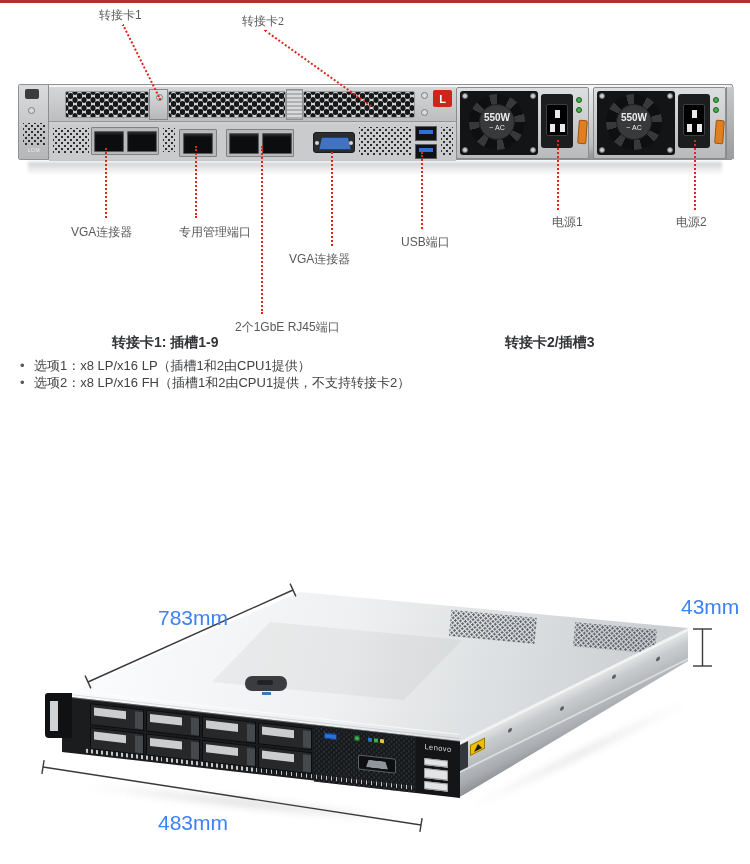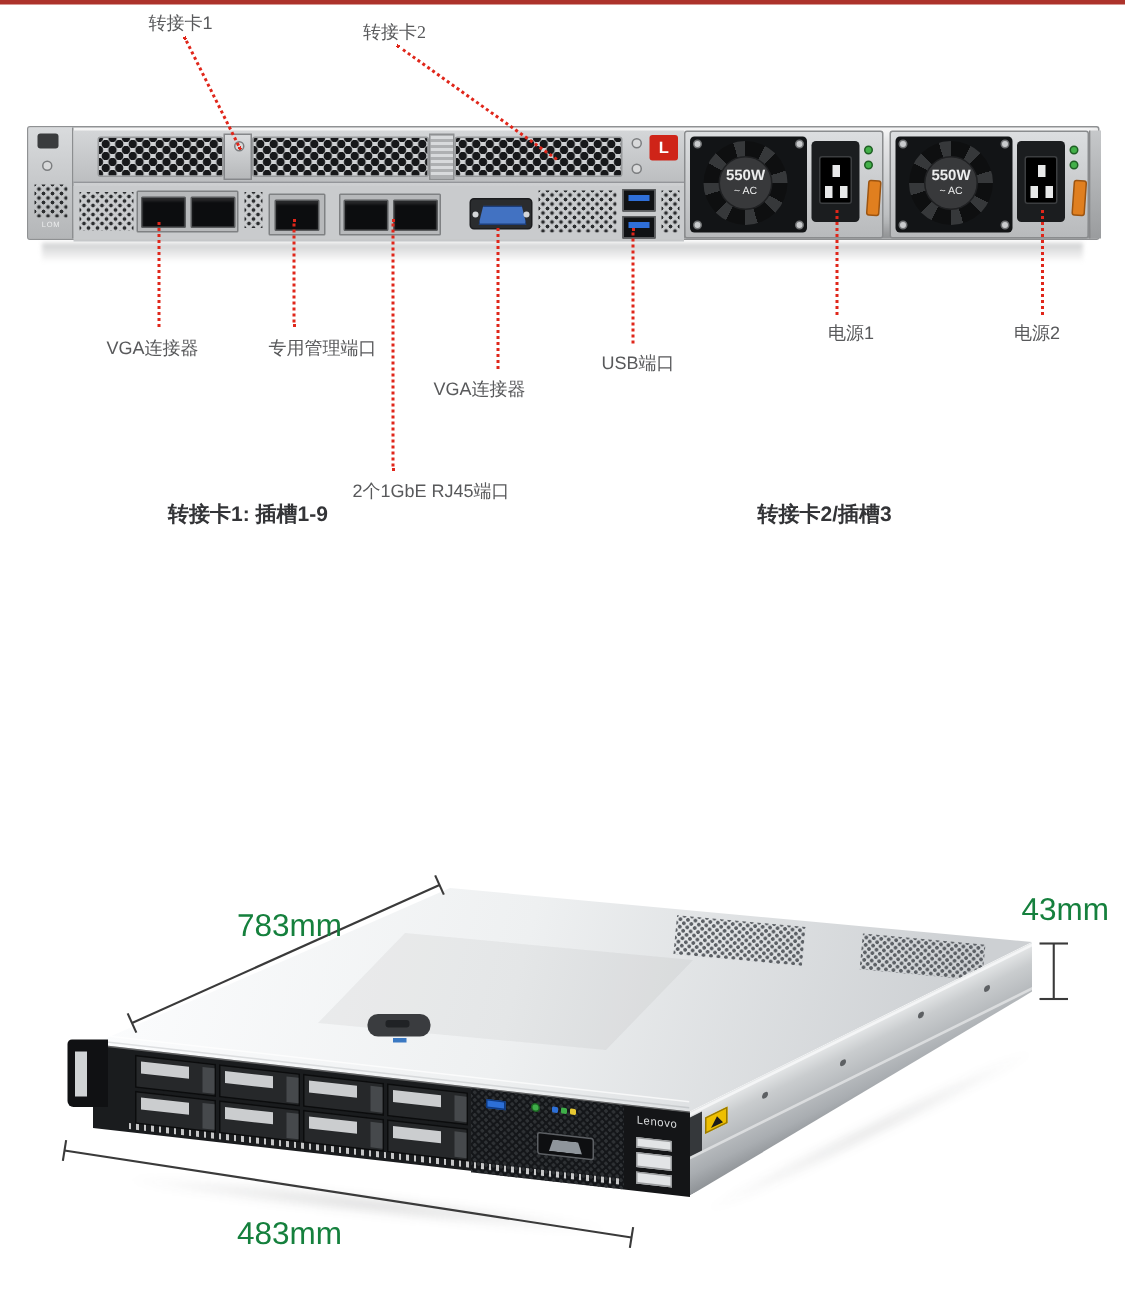--- a/index.html
+++ b/index.html
@@ -155,21 +155,21 @@
   .warn { left:10px; top:9px; width:15px; height:11px; background:#eebf00; border:1px solid #9a7a00; }
   .warn::after { content:""; position:absolute; left:3px; top:2px;
     border-left:4px solid transparent; border-right:4px solid transparent; border-bottom:6px solid #1c1c1c; }
   .side-latch { left:0; top:4px; width:8px; height:26px; background:#35383b; }
 
   .floor-shadow1 { left:80px; top:796px; width:330px; height:14px; border-radius:50%;
     background:radial-gradient(ellipse,rgba(40,42,44,.16),transparent 70%); filter:blur(3px); transform:rotate(6deg); }
   .floor-shadow2 { left:455px; top:748px; width:250px; height:12px; border-radius:50%;
     background:radial-gradient(ellipse,rgba(40,42,44,.12),transparent 70%); filter:blur(3px); transform:rotate(-26deg); }
 
-  .dim { position:absolute; font-size:21px; color:#15803d; white-space:nowrap; }
+  .dim { position:absolute; font-size:21px; color:#3b82f6; white-space:nowrap; }
   svg.overlay { position:absolute; left:0; top:0; pointer-events:none; }
 </style>
 </head>
 <body>
 
 <div class="page">
 
   <div class="abs top-rule"></div>
 
   <div class="abs chassis">
@@ -289,20 +289,22 @@
   <div class="lead" style="left:105px; top:148px; height:70px;"></div>
   <div class="lead" style="left:195px; top:146px; height:72px;"></div>
   <div class="lead" style="left:261px; top:146px; height:168px;"></div>
   <div class="lead" style="left:331px; top:152px; height:94px;"></div>
   <div class="lead" style="left:421px; top:152px; height:77px;"></div>
   <div class="lead" style="left:557px; top:140px; height:70px;"></div>
   <div class="lead" style="left:694px; top:140px; height:70px;"></div>
 
   <span class="spec-title" style="left:112px; top:334px;">转接卡1: 插槽1-9</span>
   <ul class="opts opts-left" style="left:20px; top:357px;">
+    <li>选项1：x8 LP/x16 LP（插槽1和2由CPU1提供）</li>
+    <li>选项2：x8 LP/x16 FH（插槽1和2由CPU1提供，不支持转接卡2）</li>
   </ul>
 
   <span class="spec-title" style="left:505px; top:334px;">转接卡2/插槽3</span>
   <ul class="opts opts-right" style="left:488px; top:364px;">
   </ul>
 
   <div class="abs floor-shadow1"></div>
   <div class="abs floor-shadow2"></div>
 
   <div class="abs iso-top">

